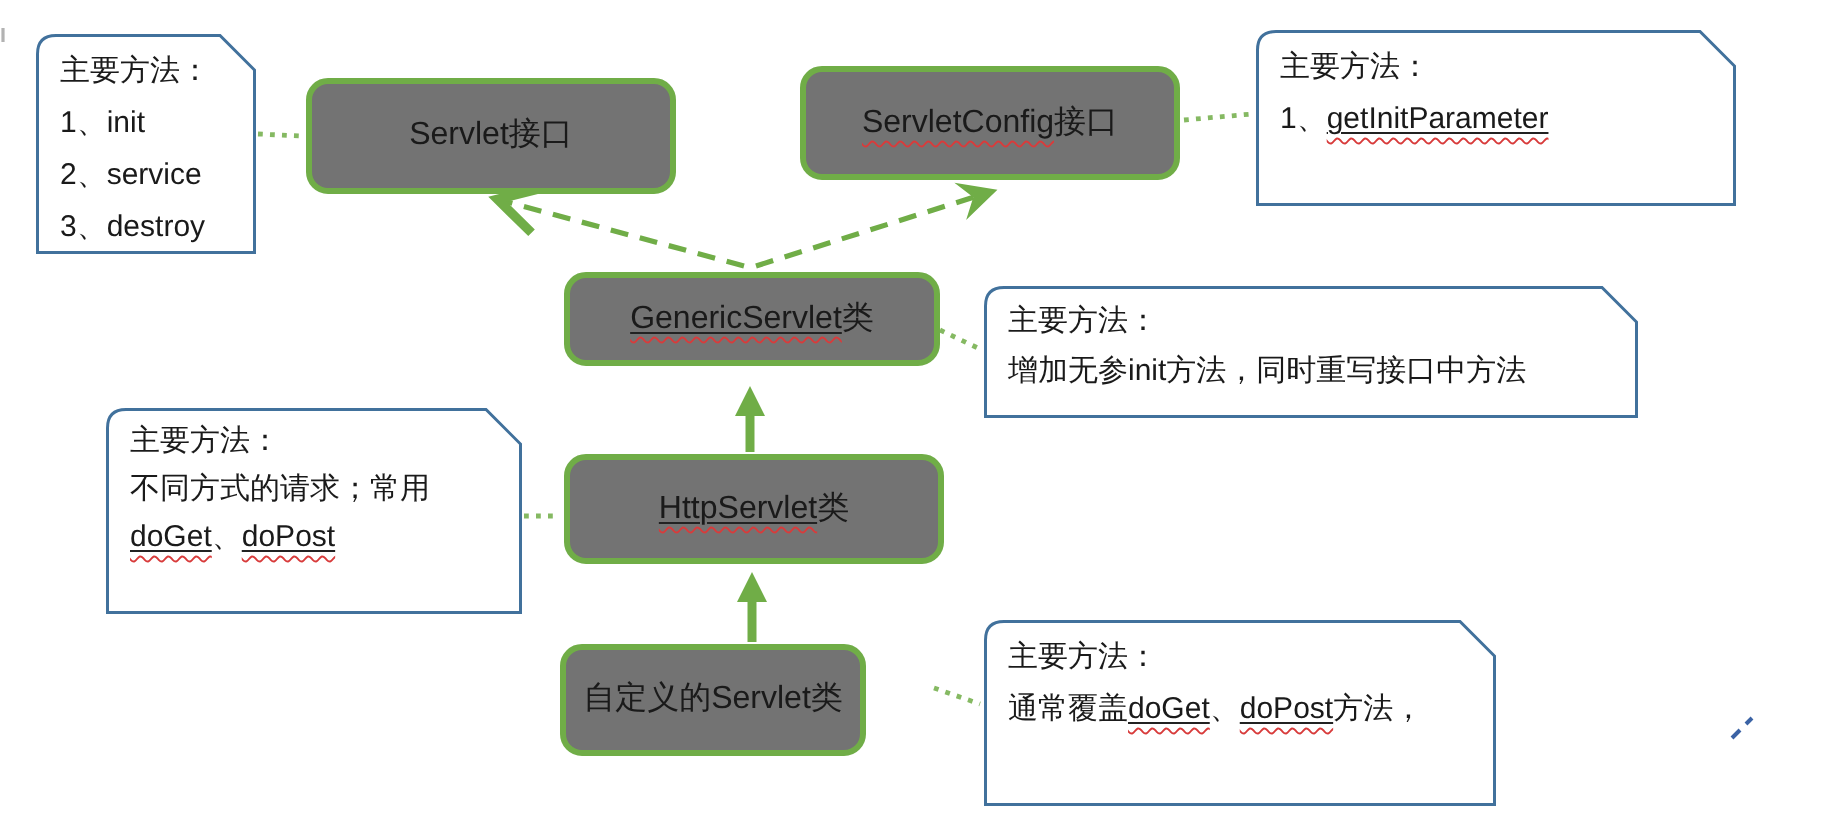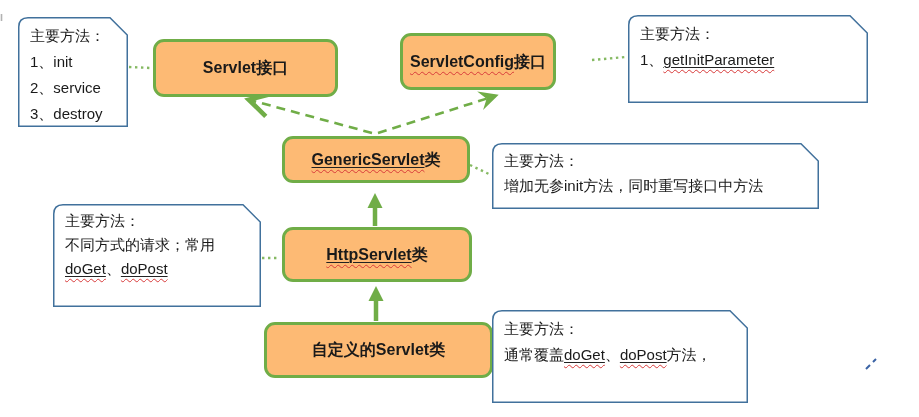--- a/index.html
+++ b/index.html
@@ -25,23 +25,22 @@
   .mk-open{stroke:var(--green);stroke-width:1.8;fill:none;}
   .mk-fill{fill:var(--green);stroke:none;}
   .scribble{stroke:#3b63a5;stroke-width:2;fill:none;}
   .edge-tick{stroke:#b2b2b2;stroke-width:1.6;fill:none;}
 
   .gbox{
     position:absolute;
     box-sizing:border-box;
     border:3px solid var(--green);
     border-radius:11px;
-    background:#fdba74;
+    background:#737373;
     display:flex;align-items:center;justify-content:center;
-    font-weight:bold;
   }
   .gbox-label{font-size:16px;line-height:20px;white-space:nowrap;}
 
   .note{position:absolute;box-sizing:border-box;}
   .note-bg{position:absolute;left:0;top:0;}
   .note-content{position:relative;z-index:1;padding:6px 10px 10px 12px;font-size:15px;}
   .note-line{white-space:nowrap;}
 
   .sp-plain{}
   .sp-wavy{
@@ -87,39 +86,39 @@
     <path class="scribble" d="M866,369 l4,-4 M873,362 l3,-3"></path>
     <path class="edge-tick" d="M1.5,14 L1.5,21"></path>
   </svg>
 
   <div class="gbox" style="left:153px;top:39px;width:185px;height:58px;">
     <div class="gbox-label">
         <div class="note-line"><span class="sp-plain">Servlet接口</span></div>
       </div>
   </div>
 
-  <div class="gbox" style="left:400px;top:33px;width:156px;height:57px;">
+  <div class="gbox" style="left:400px;top:33px;width:190px;height:57px;">
     <div class="gbox-label">
         <div class="note-line"><span class="sp-wavy">ServletConfig</span><span class="sp-plain">接口</span></div>
       </div>
   </div>
 
   <div class="gbox" style="left:282px;top:136px;width:188px;height:47px;">
     <div class="gbox-label">
         <div class="note-line"><span class="sp-wavy"><span class="sp-solid">GenericServlet</span></span><span class="sp-plain">类</span></div>
       </div>
   </div>
 
   <div class="gbox" style="left:282px;top:227px;width:190px;height:55px;">
     <div class="gbox-label">
         <div class="note-line"><span class="sp-wavy"><span class="sp-solid">HttpServlet</span></span><span class="sp-plain">类</span></div>
       </div>
   </div>
 
-  <div class="gbox" style="left:264px;top:322px;width:229px;height:56px;">
+  <div class="gbox" style="left:280px;top:322px;width:153px;height:56px;">
     <div class="gbox-label">
         <div class="note-line"><span class="sp-plain">自定义的Servlet类</span></div>
       </div>
   </div>
 
   <div class="note" style="left:18px;top:17px;width:110px;height:110px;">
       <svg class="note-bg" width="110" height="110">
         <path d="M 10 0.75 L 92 0.75 L 109.25 18 L 109.25 109.25 L 0.75 109.25 L 0.75 10 Q 0.75 0.75 10 0.75 Z" fill="#ffffff" stroke="#41719c" stroke-width="1.5"></path>
       </svg>
     <div class="note-content" style="line-height:26px;">

